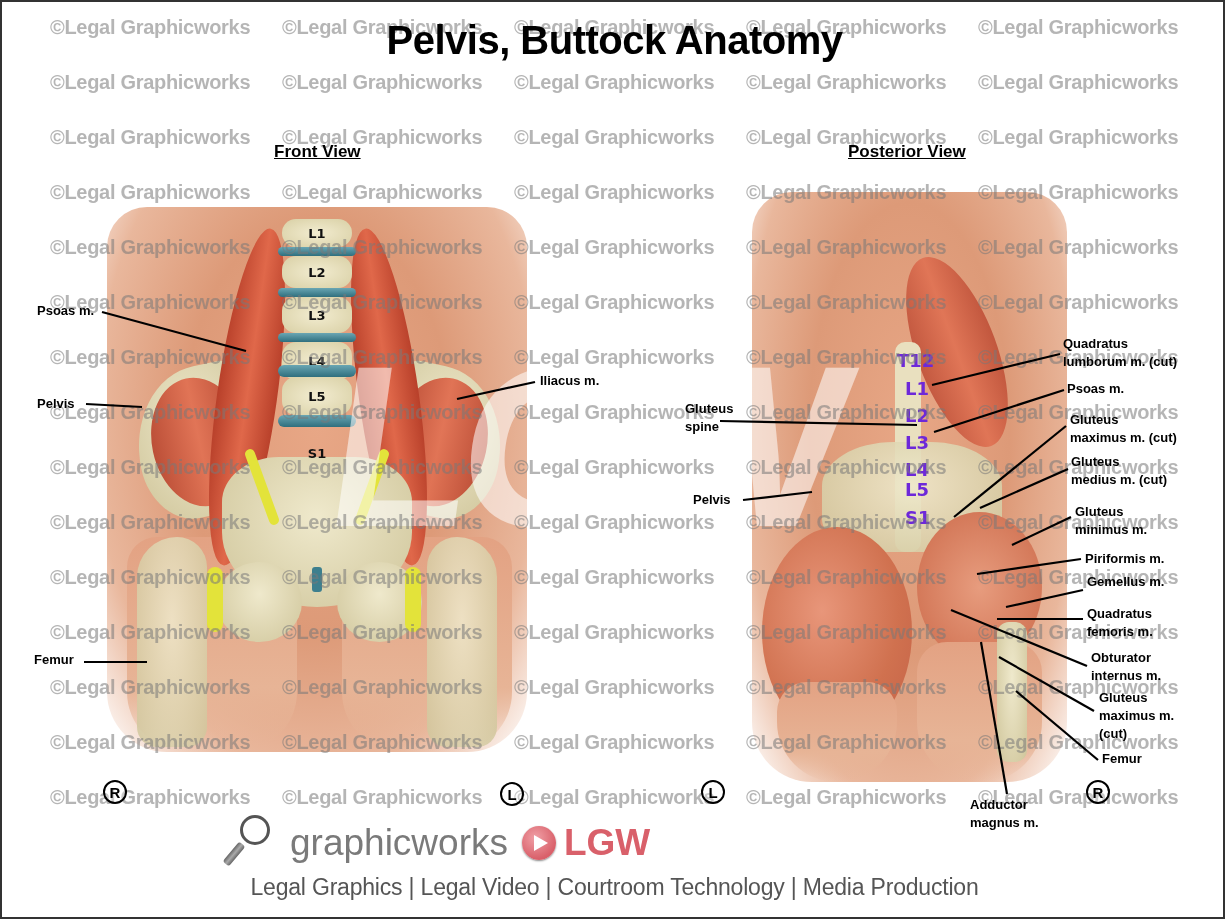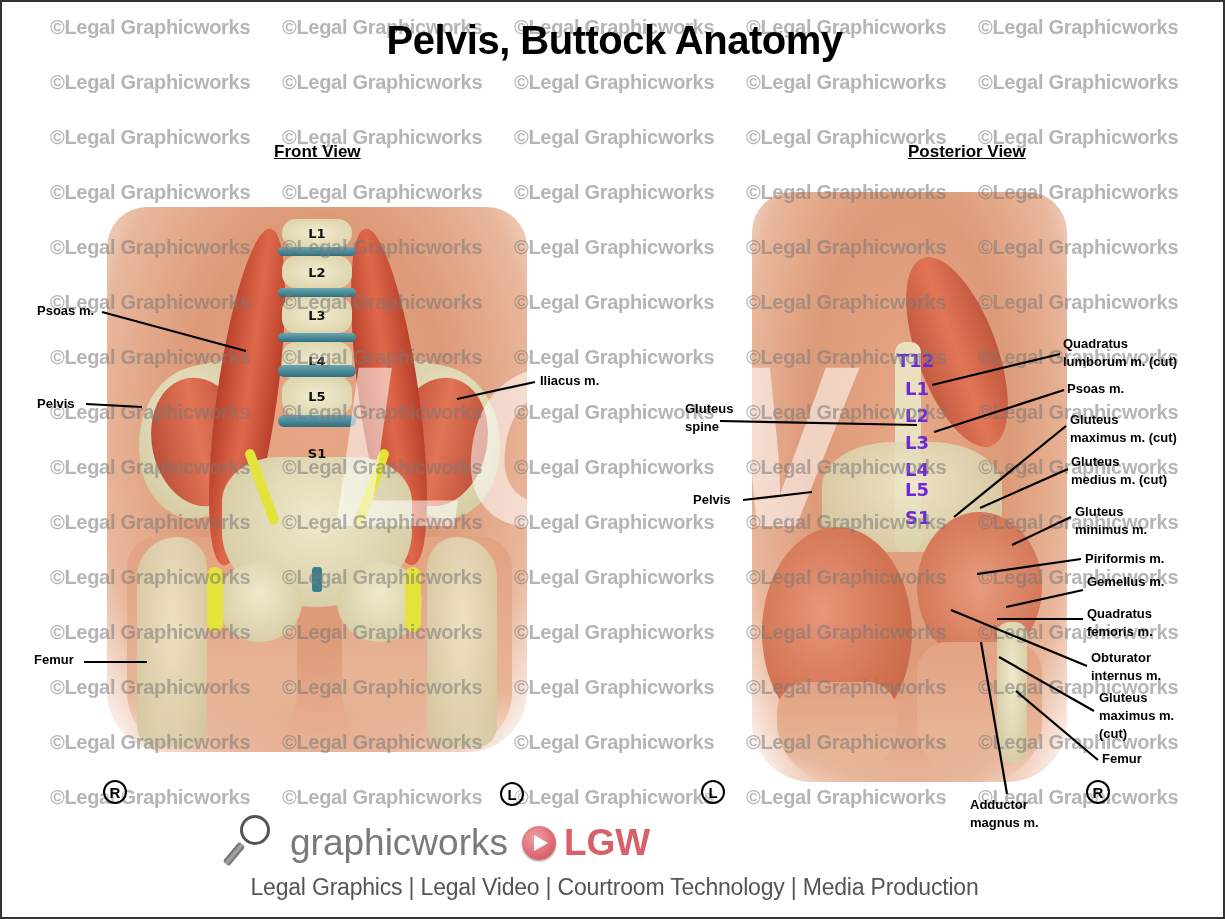--- a/index.html
+++ b/index.html
@@ -196,21 +196,21 @@
       <div class="wm" style="left: 976px; top: 729px;">©Legal Graphicworks</div>
       <div class="wm" style="left: 48px; top: 784px;">©Legal Graphicworks</div>
       <div class="wm" style="left: 280px; top: 784px;">©Legal Graphicworks</div>
       <div class="wm" style="left: 512px; top: 784px;">©Legal Graphicworks</div>
       <div class="wm" style="left: 744px; top: 784px;">©Legal Graphicworks</div>
       <div class="wm" style="left: 976px; top: 784px;">©Legal Graphicworks</div>
     </div>
 
   <div class="title">Pelvis, Buttock Anatomy</div>
   <div class="view-title" style="left:272px; top:140px;">Front View</div>
-  <div class="view-title" style="left:884px; top:140px;padding-left:22px;">Posterior View</div>
+  <div class="view-title" style="left:824px; top:140px;padding-left:22px;">Posterior View</div>
 
   <svg class="leader-svg" id="leaders" xmlns="http://www.w3.org/2000/svg">
       <line x1="100" y1="310" x2="244" y2="349" stroke="#000" stroke-width="2.2"></line>
       <line x1="84" y1="402" x2="140" y2="405" stroke="#000" stroke-width="2.2"></line>
       <line x1="533" y1="380" x2="455" y2="397" stroke="#000" stroke-width="2.2"></line>
       <line x1="82" y1="660" x2="145" y2="660" stroke="#000" stroke-width="2.2"></line>
       <line x1="1058" y1="352" x2="930" y2="383" stroke="#000" stroke-width="2.2"></line>
       <line x1="1062" y1="388" x2="932" y2="430" stroke="#000" stroke-width="2.2"></line>
       <line x1="1064" y1="424" x2="952" y2="515" stroke="#000" stroke-width="2.2"></line>
       <line x1="1066" y1="467" x2="978" y2="506" stroke="#000" stroke-width="2.2"></line>

